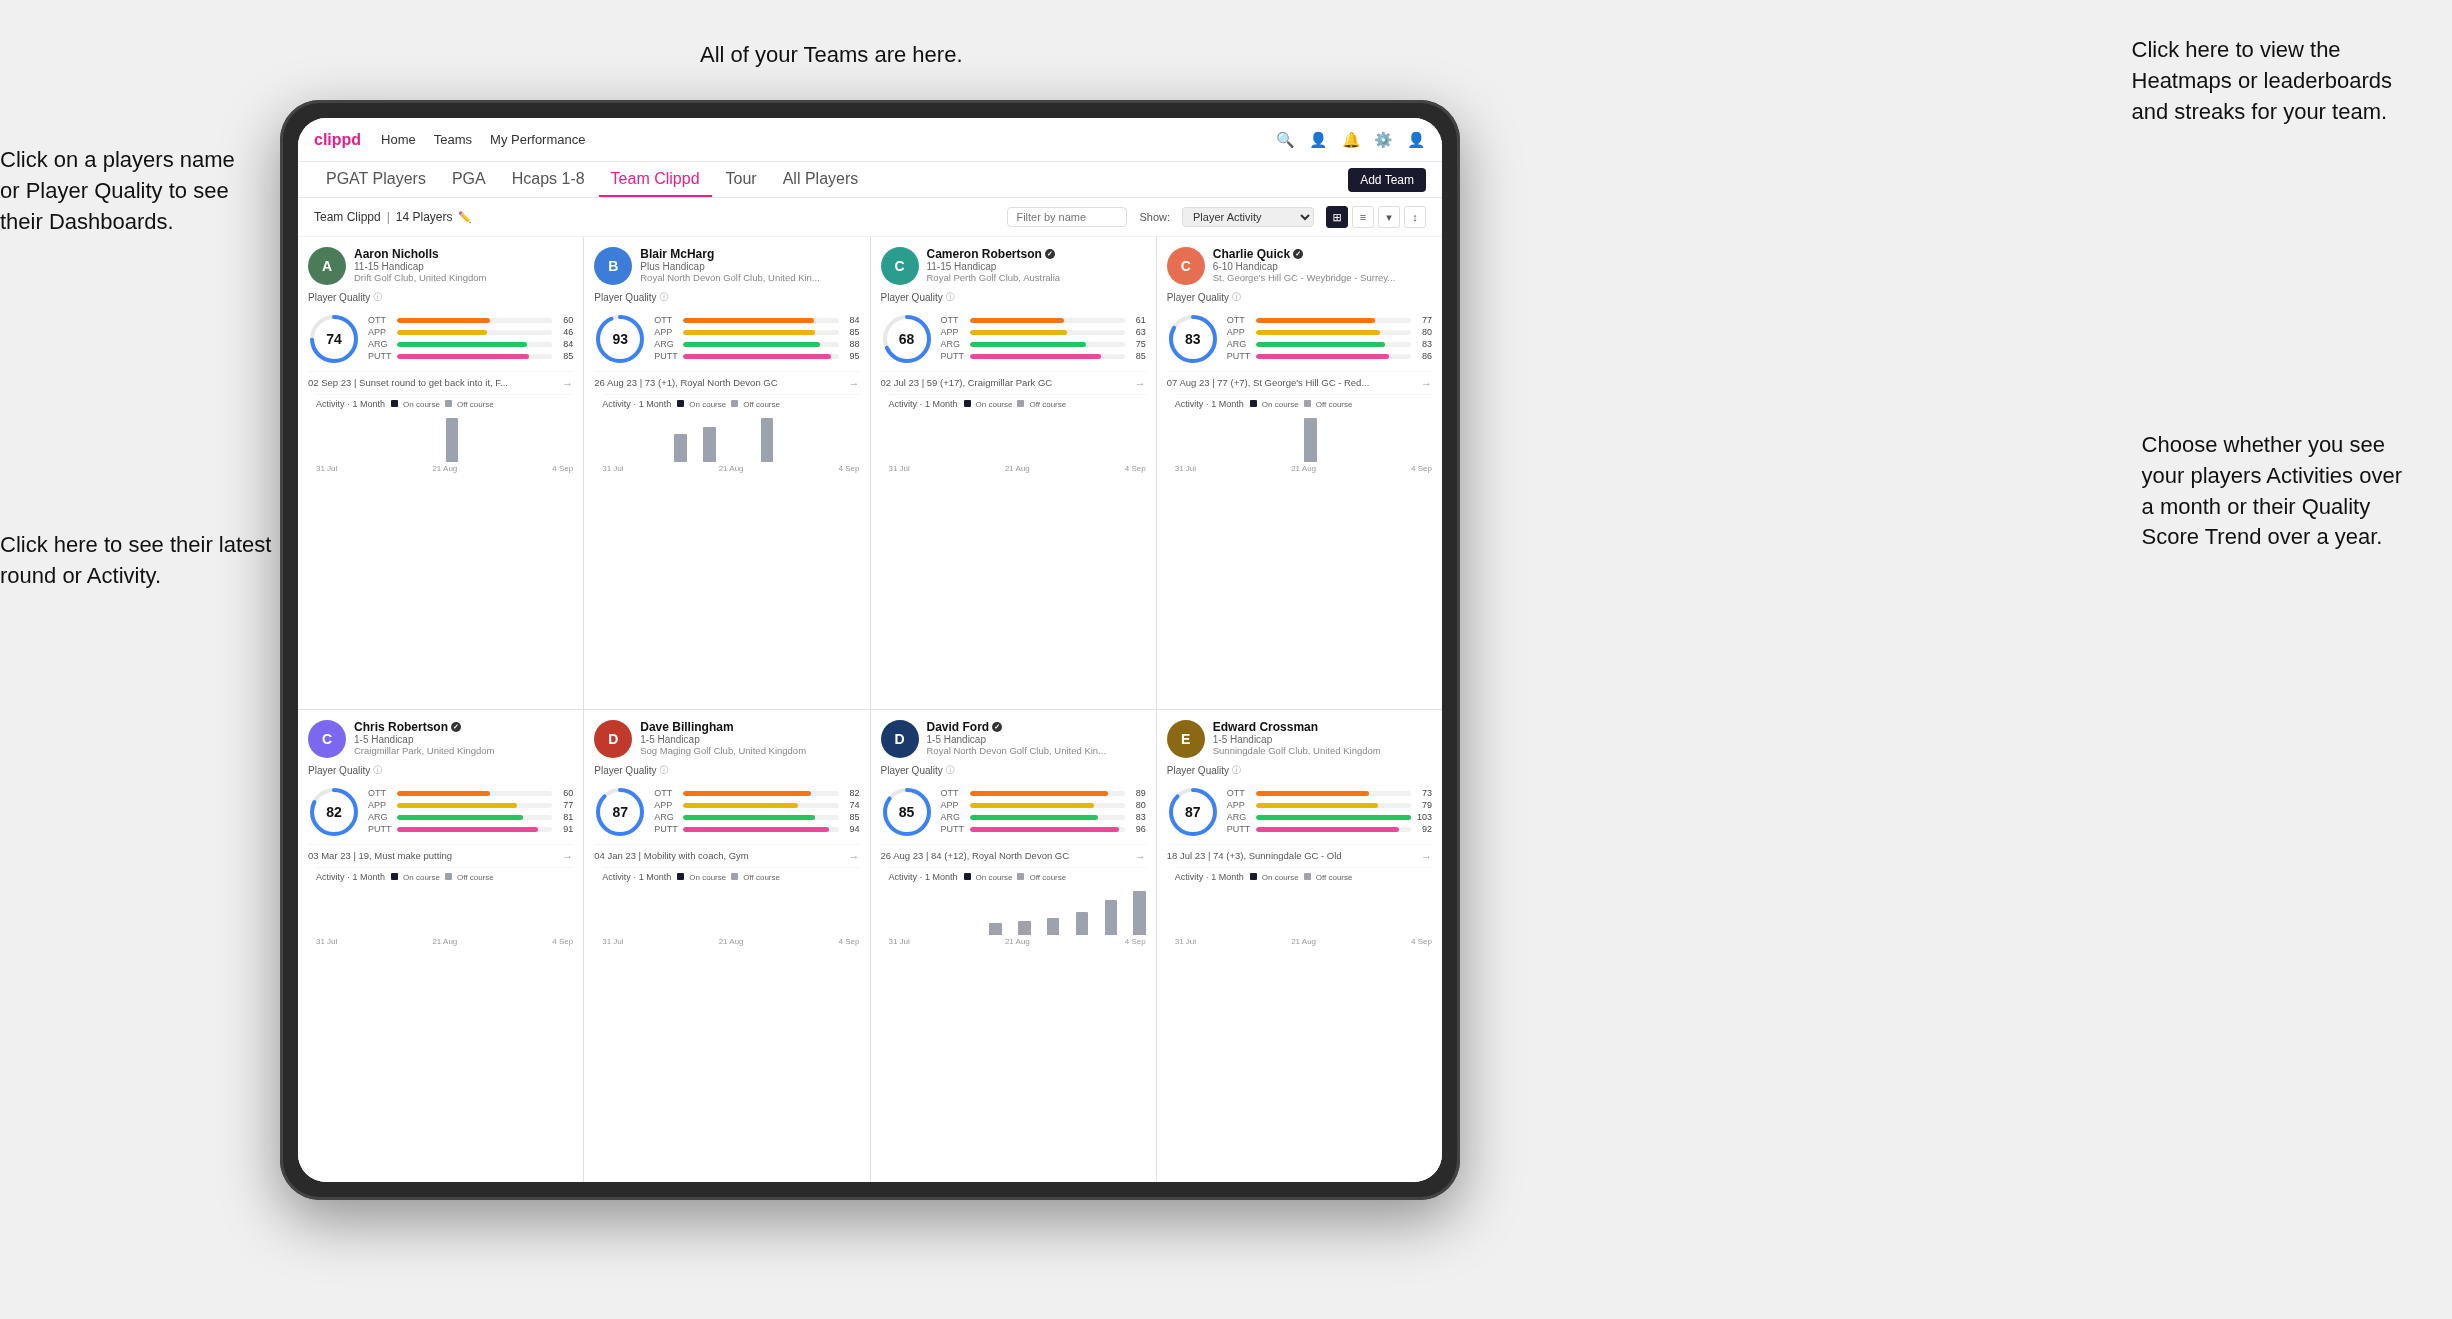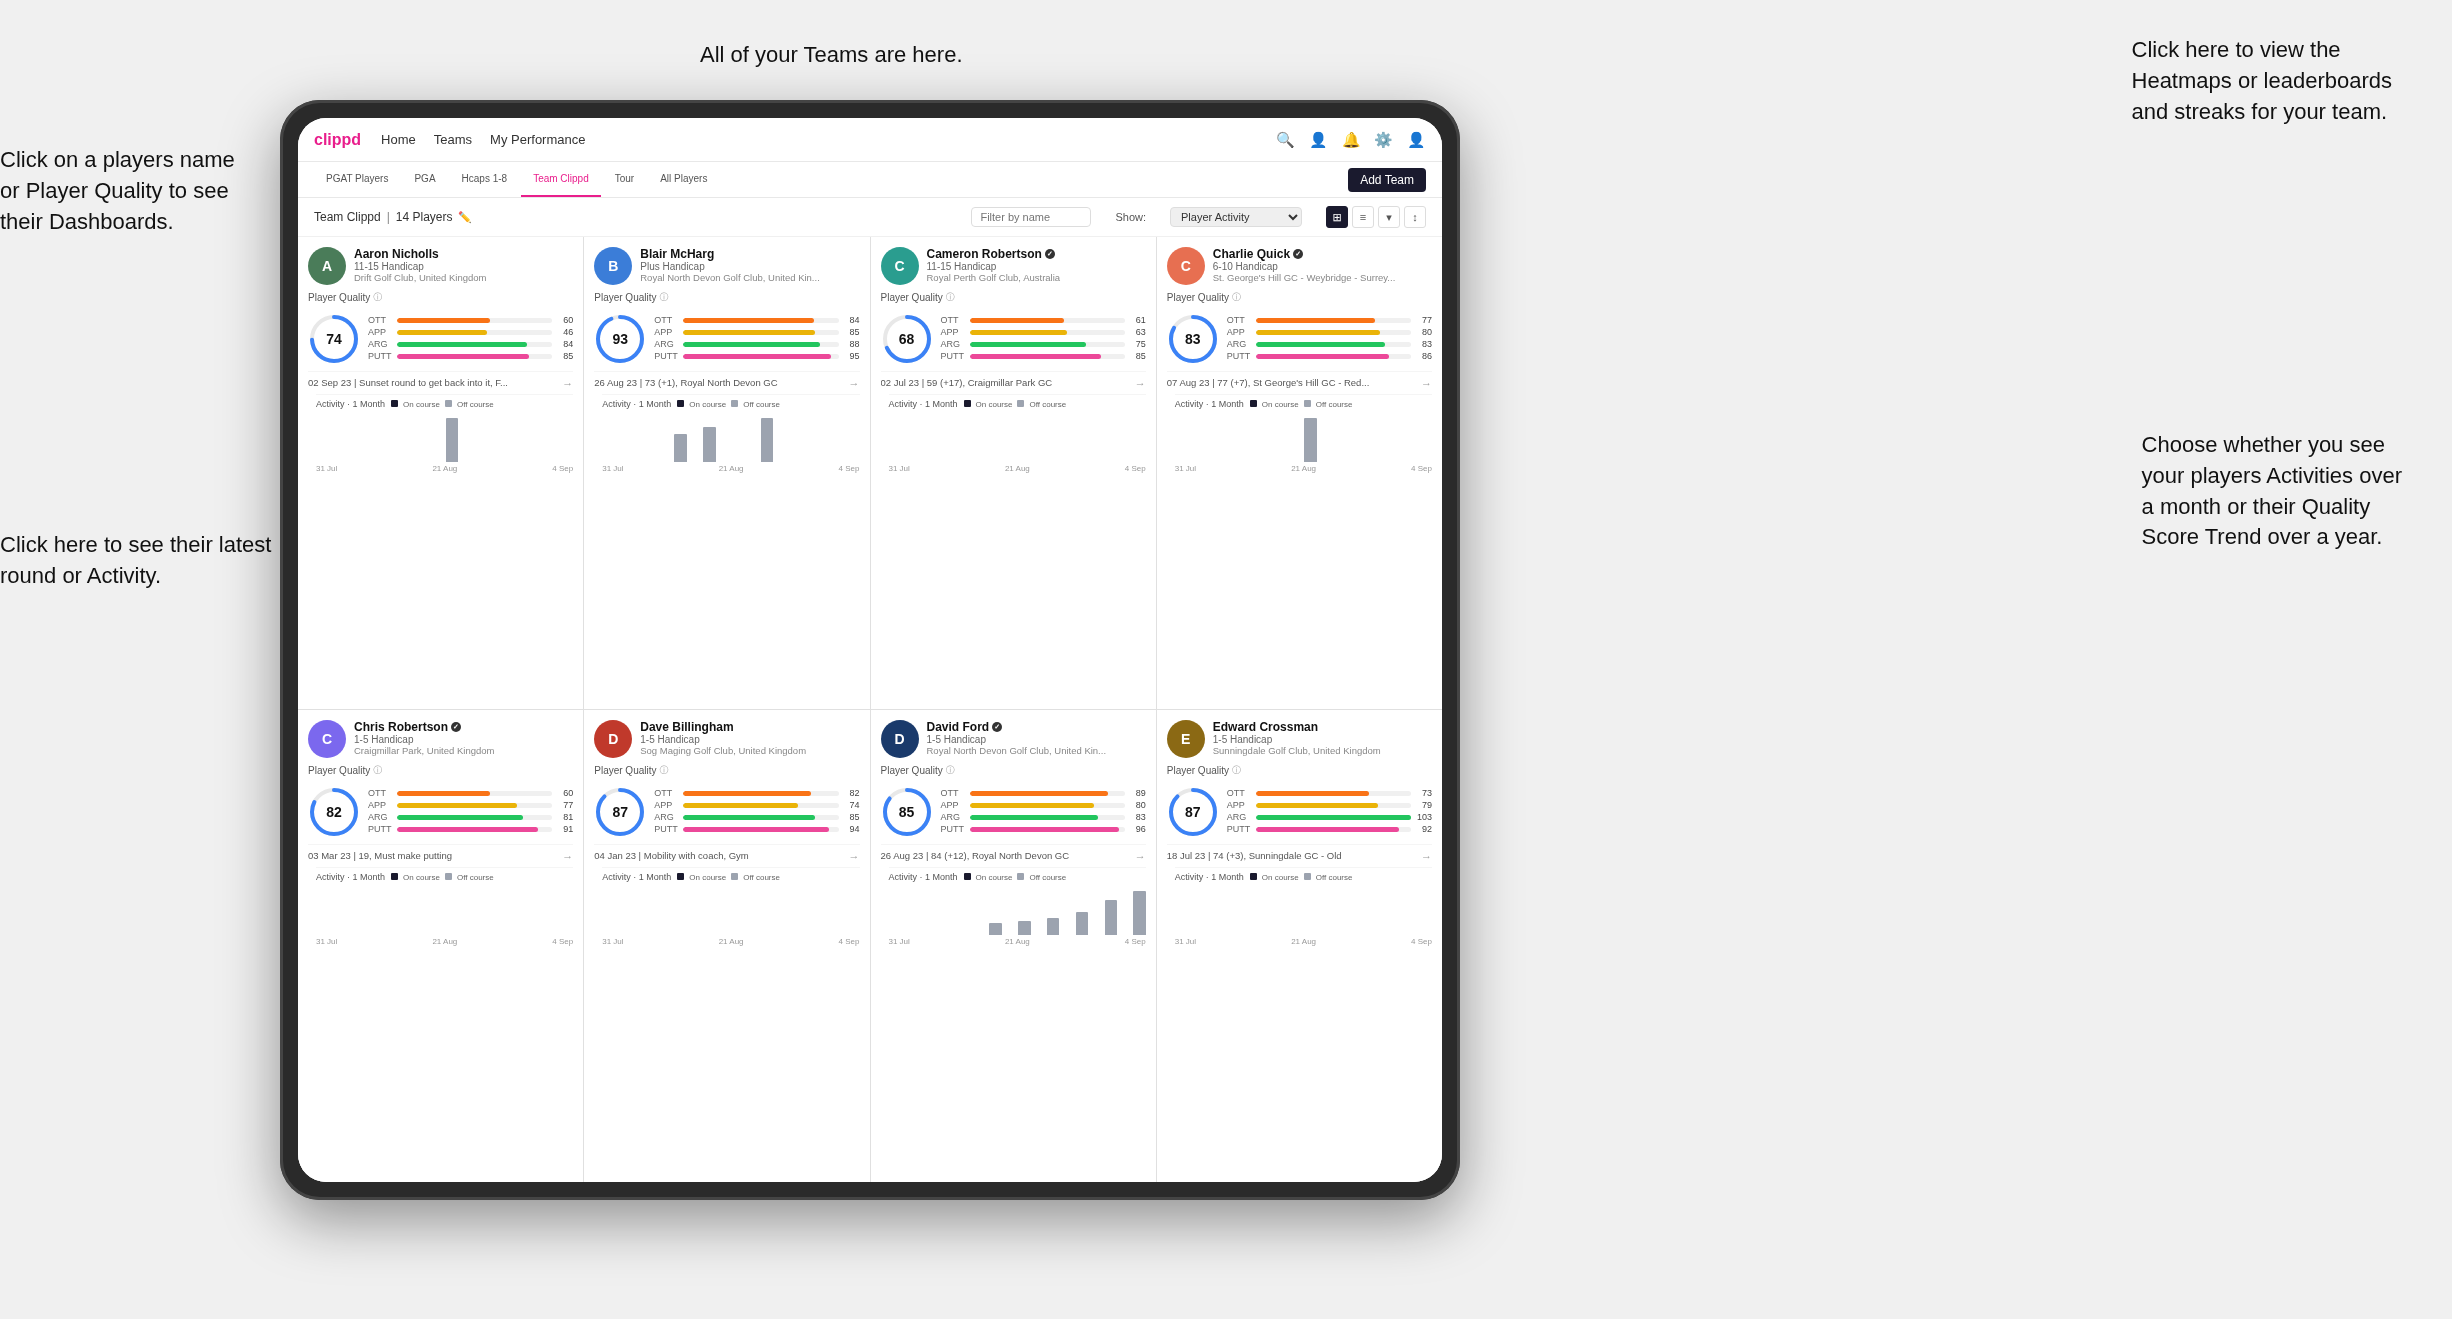--- a/index.html
+++ b/index.html
@@ -94,21 +94,21 @@
       flex-shrink: 0;
     }
     .subnav-tabs {
       display: flex;
       gap: 2px;
       align-items: center;
       height: 100%;
     }
     .subnav-tab {
       padding: 0 12px;
-      font-size: 10px;
+      font-size: 16px;
       color: #555;
       cursor: pointer;
       height: 100%;
       display: flex;
       align-items: center;
       border-bottom: 2px solid transparent;
       text-align: right;
     }
     .subnav-tab.active {
       color: #e91e8c;
@@ -137,21 +137,21 @@
       font-size: 12px;
       color: #333;
       display: flex;
       align-items: center;
       gap: 6px;
     }
     .team-title-edit { font-size: 11px; color: #888; cursor: pointer; }
     .team-filter {
       display: flex;
       align-items: center;
-      gap: 24px;
+      gap: 12px;
     }
     .filter-input {
       border: 1px solid #ddd;
       border-radius: 4px;
       padding: 3px 8px;
       font-size: 11px;
       color: #888;
       width: 120px;
     }
     .show-label { font-size: 11px; color: #555; }

